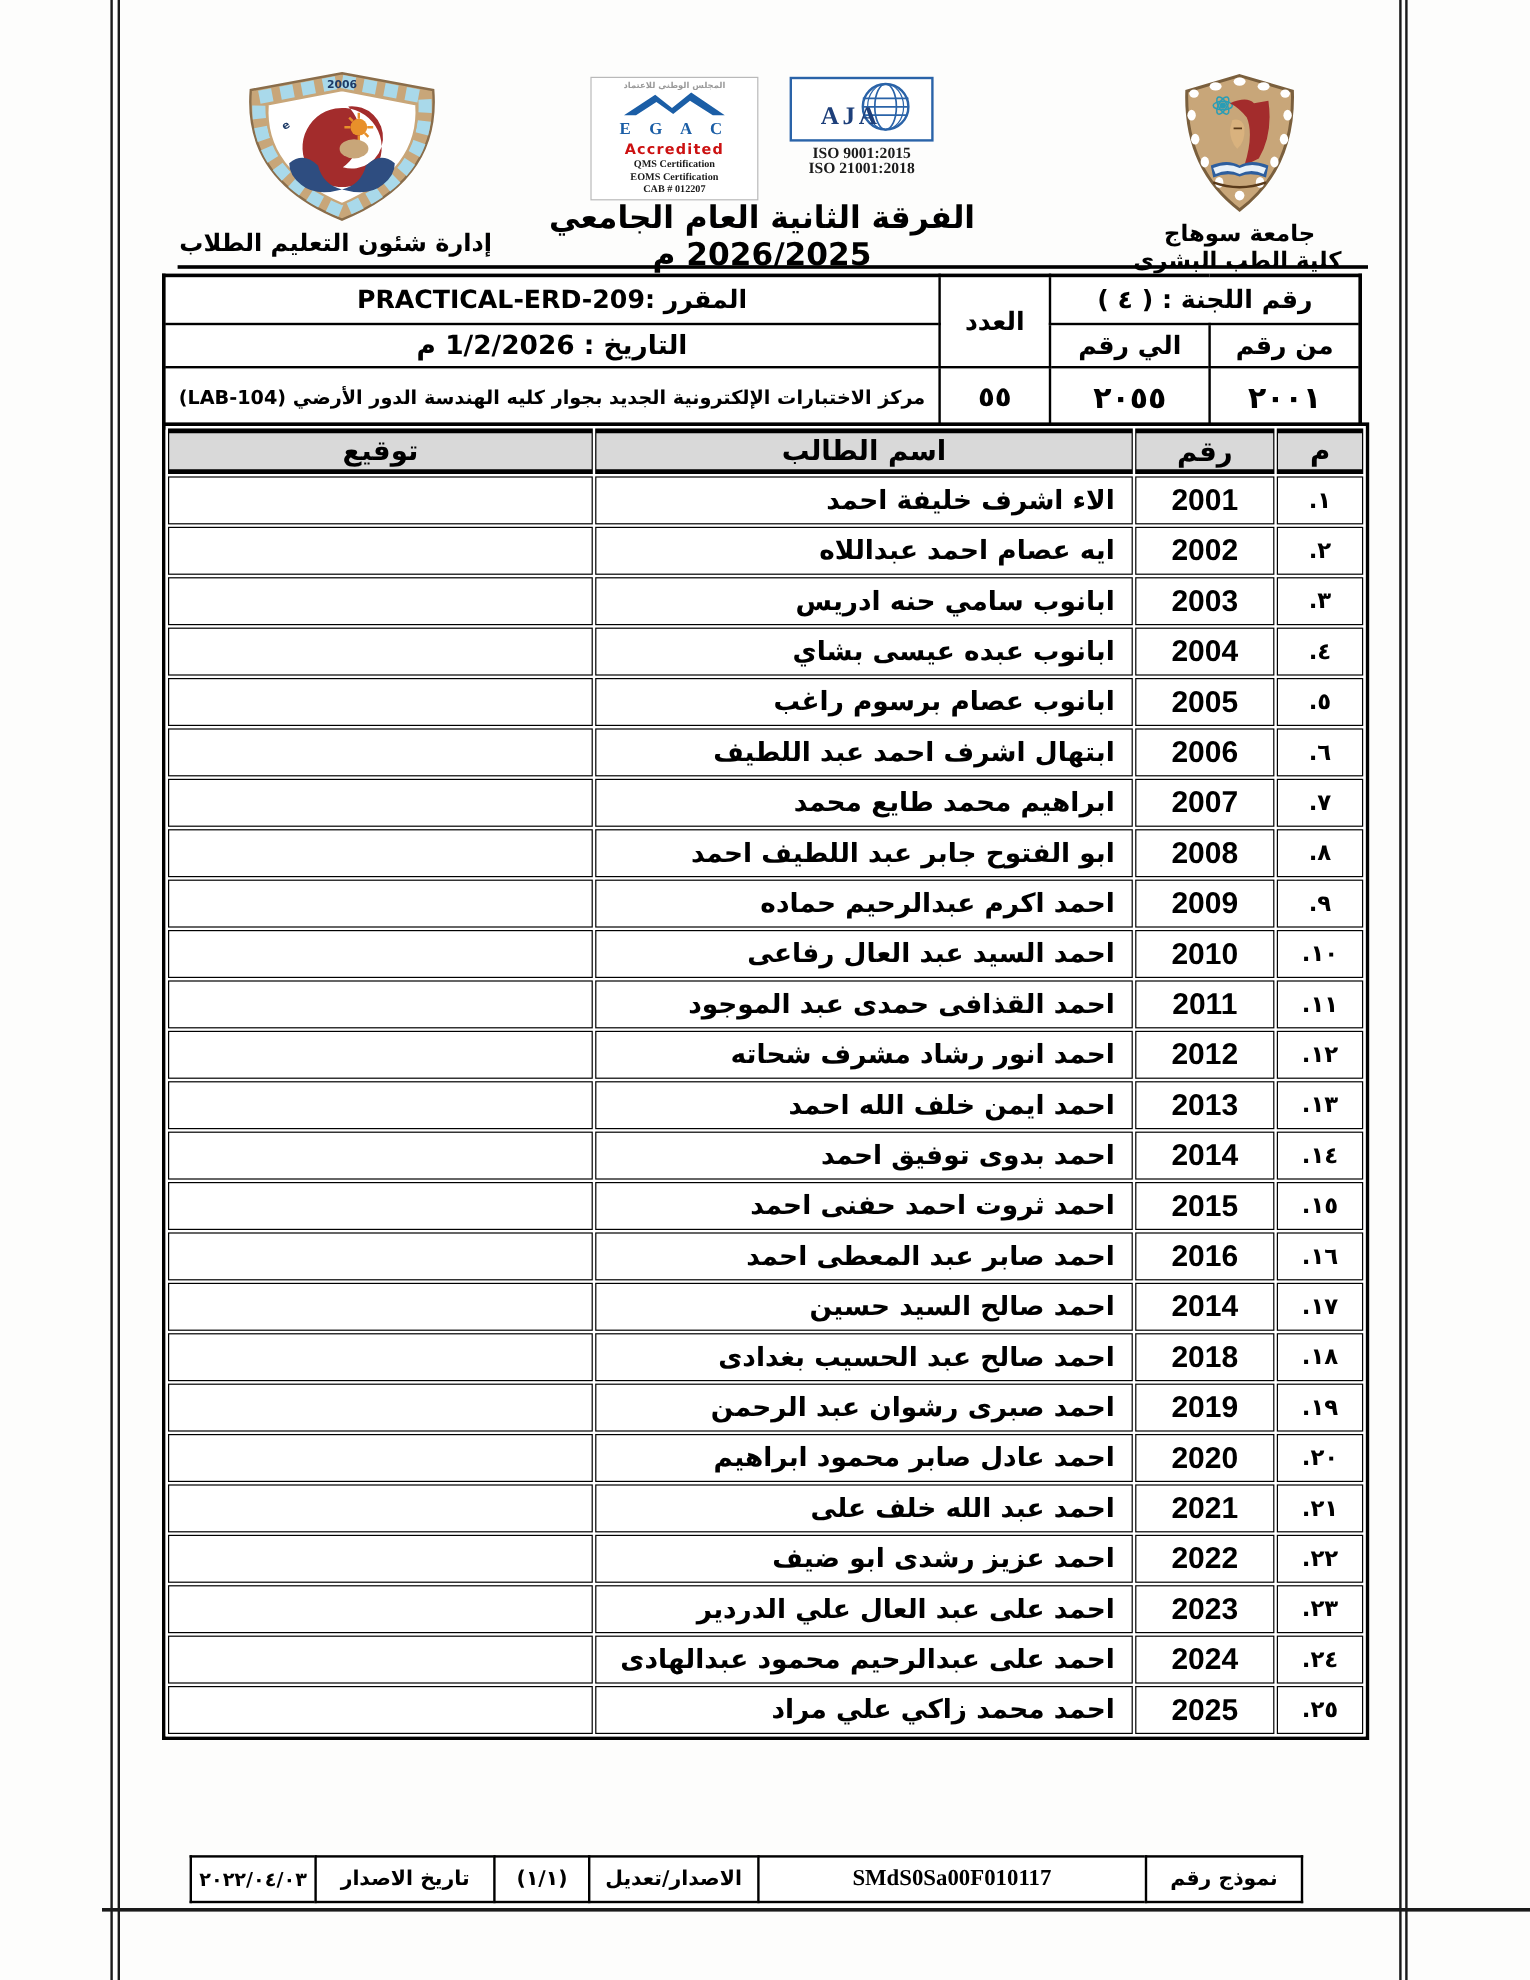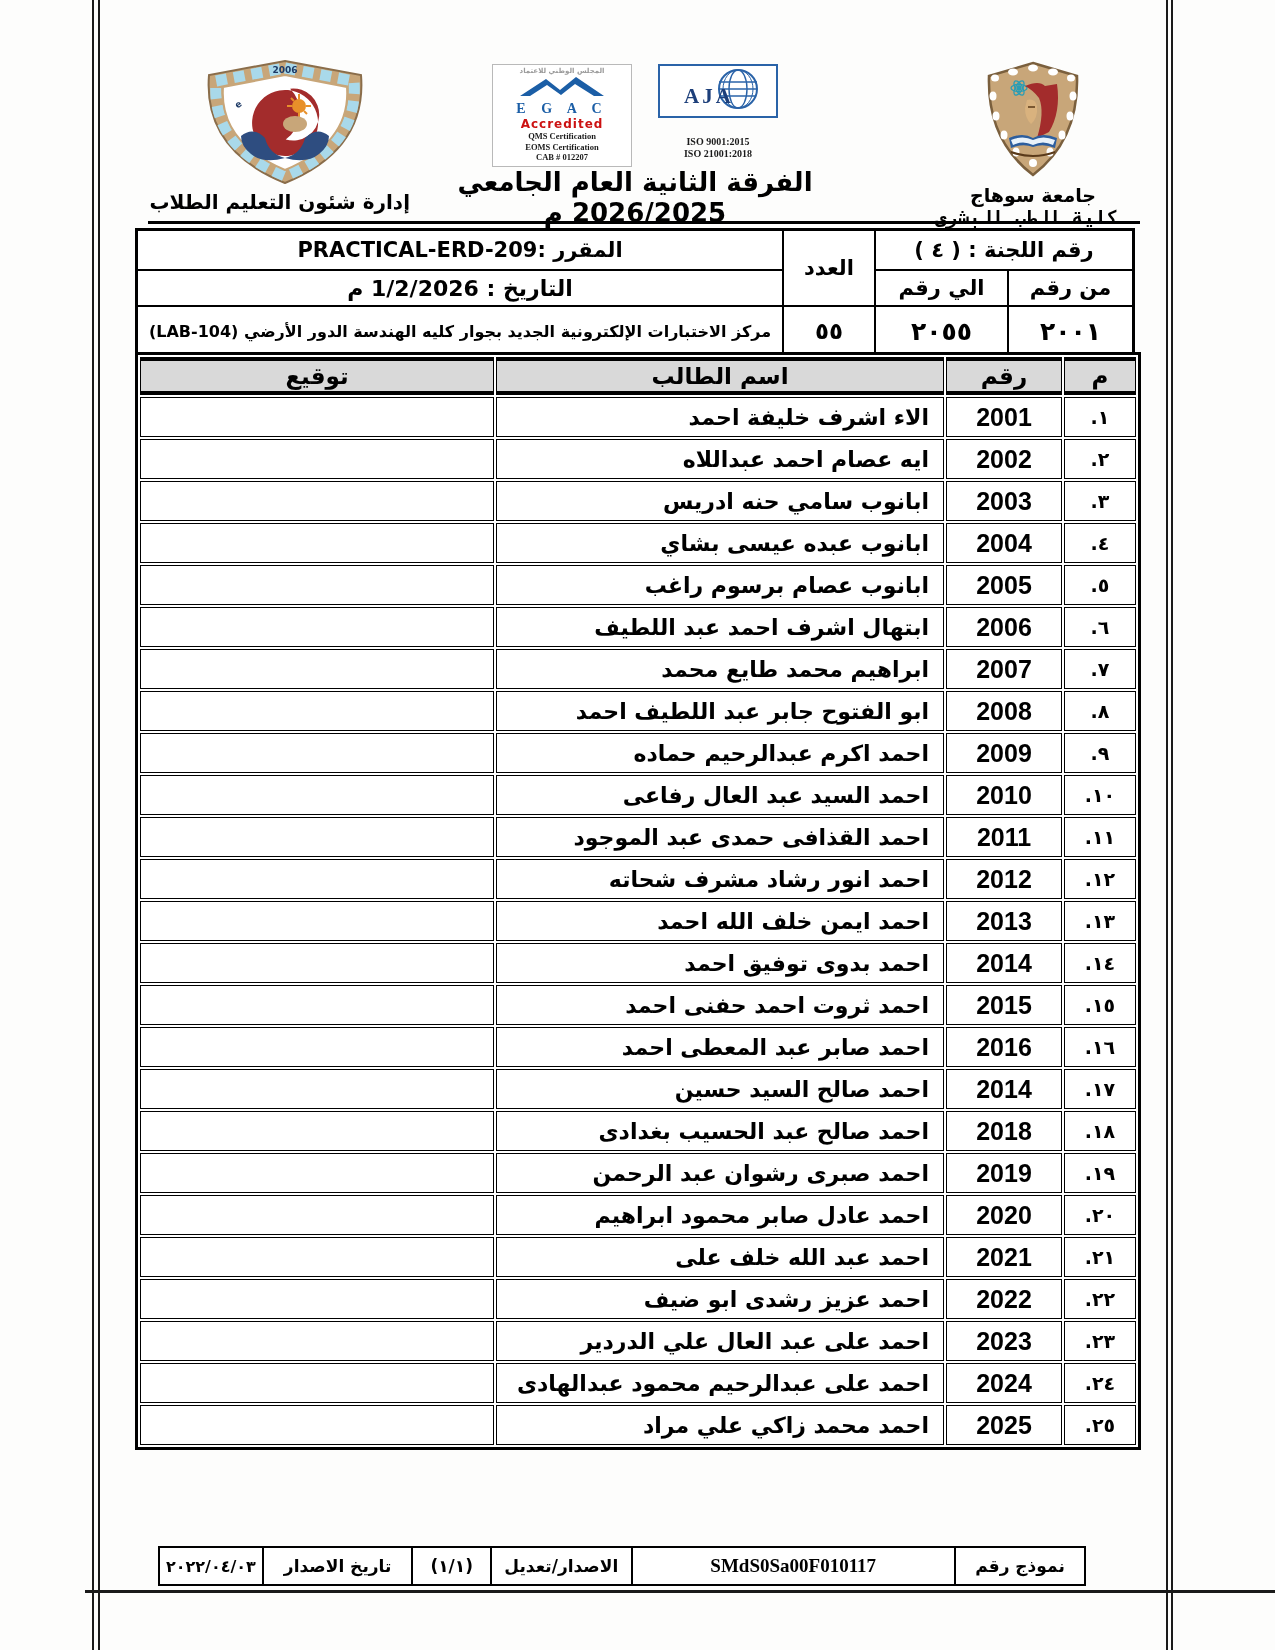--- a/index.html
+++ b/index.html
@@ -11,28 +11,28 @@
   }
   
   .vline{position:absolute; top:0; height:1650px; background:#1a1a1a;}
   .hline{position:absolute; background:#1a1a1a;}
 
   
   .hdr-left{position:absolute; left:160px; top:58px; width:250px; text-align:center;}
   .hdr-left .caption{font-size:20px; font-weight:bold; margin-top:0px; white-space:nowrap;}
   .hdr-right{position:absolute; left:948px; top:60px; width:170px; text-align:center;}
   .hdr-right .caption1{font-size:19px; font-weight:bold; margin-top:2px; white-space:nowrap;}
-  .hdr-right .caption2{font-size:19px; font-weight:bold; white-space:nowrap;font-family:Liberation Mono, monospace;}
+  .hdr-right .caption2{font-size:19px; font-weight:bold; white-space:nowrap;}
   .hdr-center{position:absolute; left:410px; top:64px; width:450px; text-align:center; direction:rtl;}
   .cert-row{display:flex; justify-content:center; align-items:flex-start; gap:26px; direction:ltr;}
   .egac-box{width:132px; border:1px solid #b9b9b9; background:#fff; padding:2px 3px 3px;}
   .egac-lines{font-size:8.5px; font-weight:bold; color:#1b1b1b; line-height:10.5px; font-family:"Liberation Serif","DejaVu Serif",serif;}
   .aja-box{width:120px;}
   .aja-frame{border:2px solid #2a63a8; background:#fff; padding:1px 16px;}
-  .aja-lines{font-size:10px; font-weight:bold; color:#1b1b1b; line-height:12px; margin-top:18px; font-family:"Liberation Serif","DejaVu Serif",serif;}
+  .aja-lines{font-size:13px; font-weight:bold; color:#1b1b1b; line-height:12px; margin-top:4px; font-family:"Liberation Serif","DejaVu Serif",serif;}
   .doc-title{font-size:31px; font-weight:bold; margin-top:2px; line-height:34px;}
   .doc-subtitle{font-size:26px; font-weight:bold; line-height:31px;}
 
   
   .top-rule{position:absolute; left:148px; top:221px; width:992px; height:3px; background:#000;}
   .info-wrap{position:absolute; left:135px; top:228px; width:1000px;}
   table.info{width:100%; border-collapse:collapse; direction:rtl; background:#fff; border:3px solid #000;}
   table.info td{border:2px solid #000; text-align:center; font-weight:bold; padding:0 4px;}
   .i-committee{font-size:21px; height:38px;}
   .i-range-label{font-size:21px; height:34px;}

